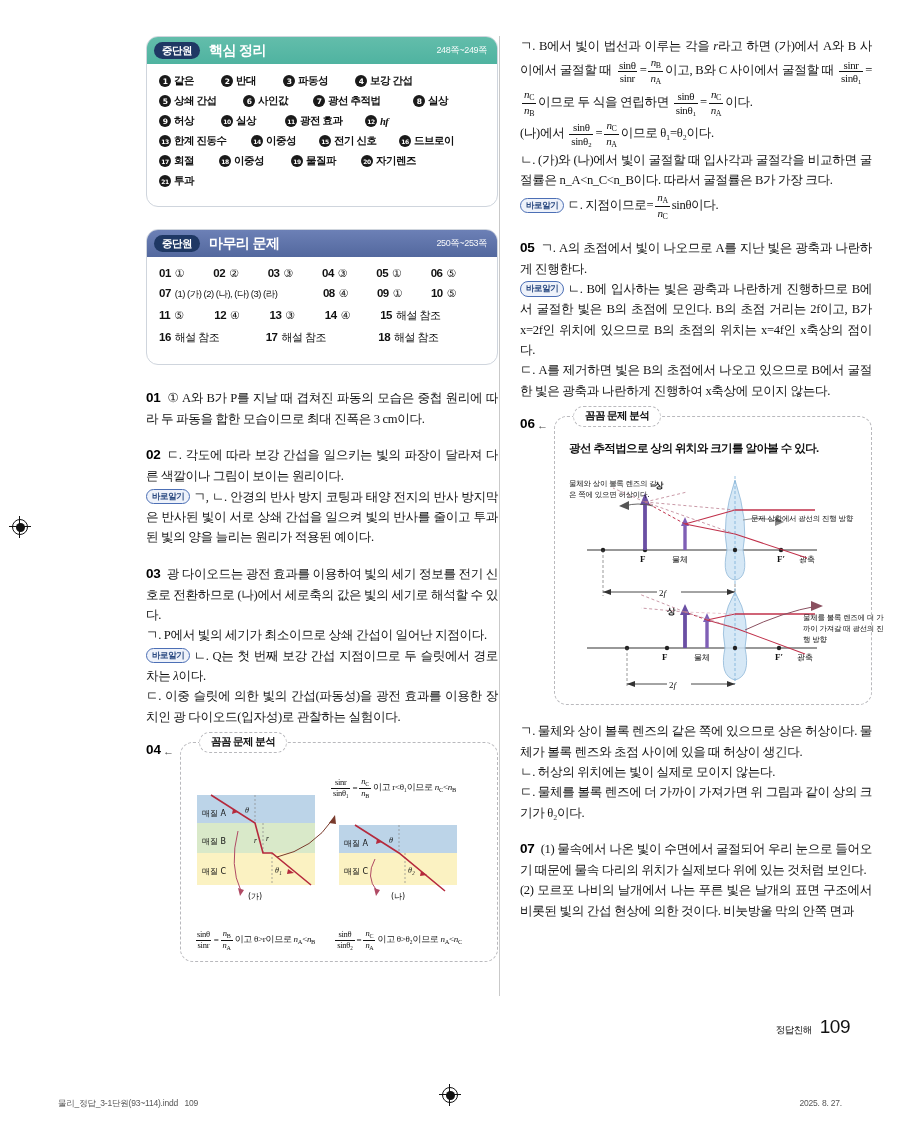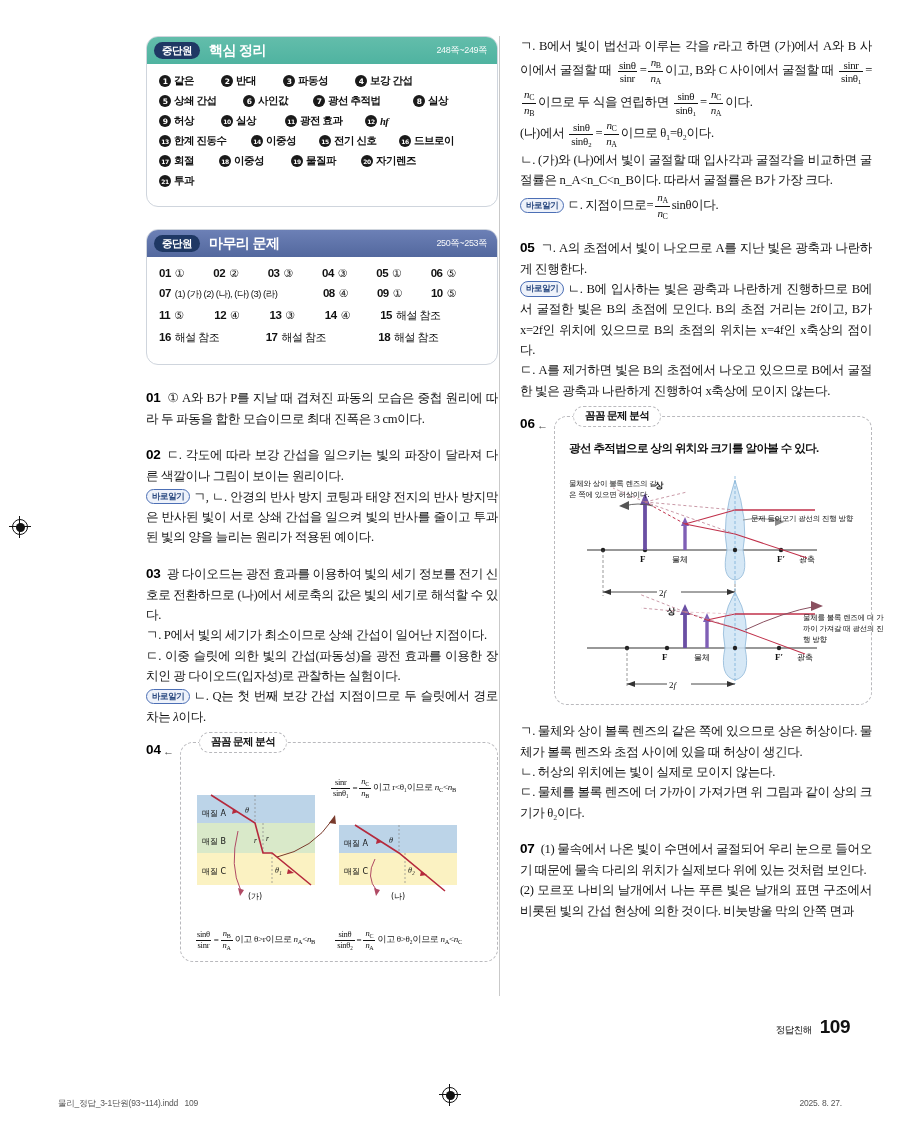--- a/index.html
+++ b/index.html
@@ -211,21 +211,21 @@
   .pagefoot {
     position:absolute; right:50px; top:1016px;
     display:flex; align-items:baseline; gap:8px;
   }
   .pagefoot .label {
     font-family:"Liberation Sans", sans-serif;
     font-size:9.5px; letter-spacing:-0.5px; color:#111;
   }
   .pagefoot .pageno {
     font-family:"Liberation Sans", sans-serif;
-    font-weight:bold; font-size:19px; color:#111; letter-spacing:-0.5px;
+    font-weight:normal; font-size:19px; color:#111; letter-spacing:-0.5px;
   }
   .printfoot {
     position:absolute; left:58px; top:1098px; right:58px;
     display:flex; justify-content:space-between;
     font-family:"Liberation Sans", sans-serif;
     font-size:8.5px; color:#555; letter-spacing:-0.2px;
   }
   .printfoot .left { white-space:pre; }
 </style>
 </head>
@@ -451,24 +451,24 @@
       <div class="soltext">
         <span class="baro">바로알기</span><span>ㄱ, ㄴ. 안경의 반사 방지 코팅과 태양 전지의 반사 방지막은 반사된 빛이 서로 상쇄 간섭을 일으켜 빛의 반사를 줄이고 투과된 빛의 양을 늘리는 원리가 적용된 예이다.</span>
       </div>
     </div>
 
     <div class="sol">
       <div class="soltext">
         <span class="qnum">03</span><span>광 다이오드는 광전 효과를 이용하여 빛의 세기 정보를 전기 신호로 전환하므로 (나)에서 세로축의 값은 빛의 세기로 해석할 수 있다.</span>
       </div>
       <div class="soltext">ㄱ. P에서 빛의 세기가 최소이므로 상쇄 간섭이 일어난 지점이다.</div>
+      <div class="soltext">
+        <span class="baro">바로알기</span><span>ㄴ. Q는 첫 번째 보강 간섭 지점이므로 두 슬릿에서 경로차는 </span><i class="v">λ</i><span>이다.</span>
+      </div>
       <div class="soltext">ㄷ. 이중 슬릿에 의한 빛의 간섭(파동성)을 광전 효과를 이용한 장치인 광 다이오드(입자성)로 관찰하는 실험이다.</div>
-      <div class="soltext">
-        <span class="baro">바로알기</span><span>ㄴ. Q는 첫 번째 보강 간섭 지점이므로 두 슬릿에서 경로차는 </span><i class="v">λ</i><span>이다.</span>
-      </div>
     </div>
 
     <div style="position:relative; padding-left:34px;">
       <span class="outer-qnum">04</span>
       <div class="dashbox">
         <span class="dash-lead">←</span>
         <span class="dash-tab">꼼꼼 문제 분석</span>
 
         <div style="position:absolute; left:148px; top:34px;" class="fig-eq">
           <span style="display:inline-flex;align-items:center;">
@@ -705,21 +705,21 @@
             <rect x="100" y="215" width="24" height="14" fill="#fff"></rect>
             <text x="102" y="226" font-family="Liberation Serif, serif" font-size="9" fill="#111">2<tspan font-style="italic">f</tspan></text>
 
             <path d="M178 168 Q216 150 250 144" fill="none" stroke="#8a5060" stroke-width="1"></path>
             <polygon points="244,139 256,144 244,149" fill="#8a5060"></polygon>
           </g>
         </svg>
 
         
         <div style="position:absolute; left:14px; top:62px; width:92px; font-family:'DejaVu Sans',sans-serif; font-size:7.5px; line-height:1.45; letter-spacing:-0.3px; color:#111;">물체와 상이 볼록 렌즈의 같은 쪽에 있으면 허상이다.</div>
-        <div style="position:absolute; left:196px; top:97px; width:112px; font-family:'DejaVu Sans',sans-serif; font-size:7.5px; line-height:1.45; letter-spacing:-0.3px; color:#111;">문제 들어오기 광선의 진행 방향</div>
+        <div style="position:absolute; left:196px; top:97px; width:112px; font-family:'DejaVu Sans',sans-serif; font-size:7.5px; line-height:1.45; letter-spacing:-0.3px; color:#111;">문제 상황에서 광선의 진행 방향</div>
         <div style="position:absolute; left:248px; top:196px; width:82px; font-family:'DejaVu Sans',sans-serif; font-size:7.5px; line-height:1.45; letter-spacing:-0.3px; color:#111;">물체를 볼록 렌즈에 더 가까이 가져갈 때 광선의 진행 방향</div>
       </div>
     </div>
 
     <div class="sol">
       <div class="soltext">ㄱ. 물체와 상이 볼록 렌즈의 같은 쪽에 있으므로 상은 허상이다. 물체가 볼록 렌즈와 초점 사이에 있을 때 허상이 생긴다.</div>
       <div class="soltext">ㄴ. 허상의 위치에는 빛이 실제로 모이지 않는다.</div>
       <div class="soltext">ㄷ. 물체를 볼록 렌즈에 더 가까이 가져가면 위 그림과 같이 상의 크기가 θ₂이다.</div>
     </div>
 

